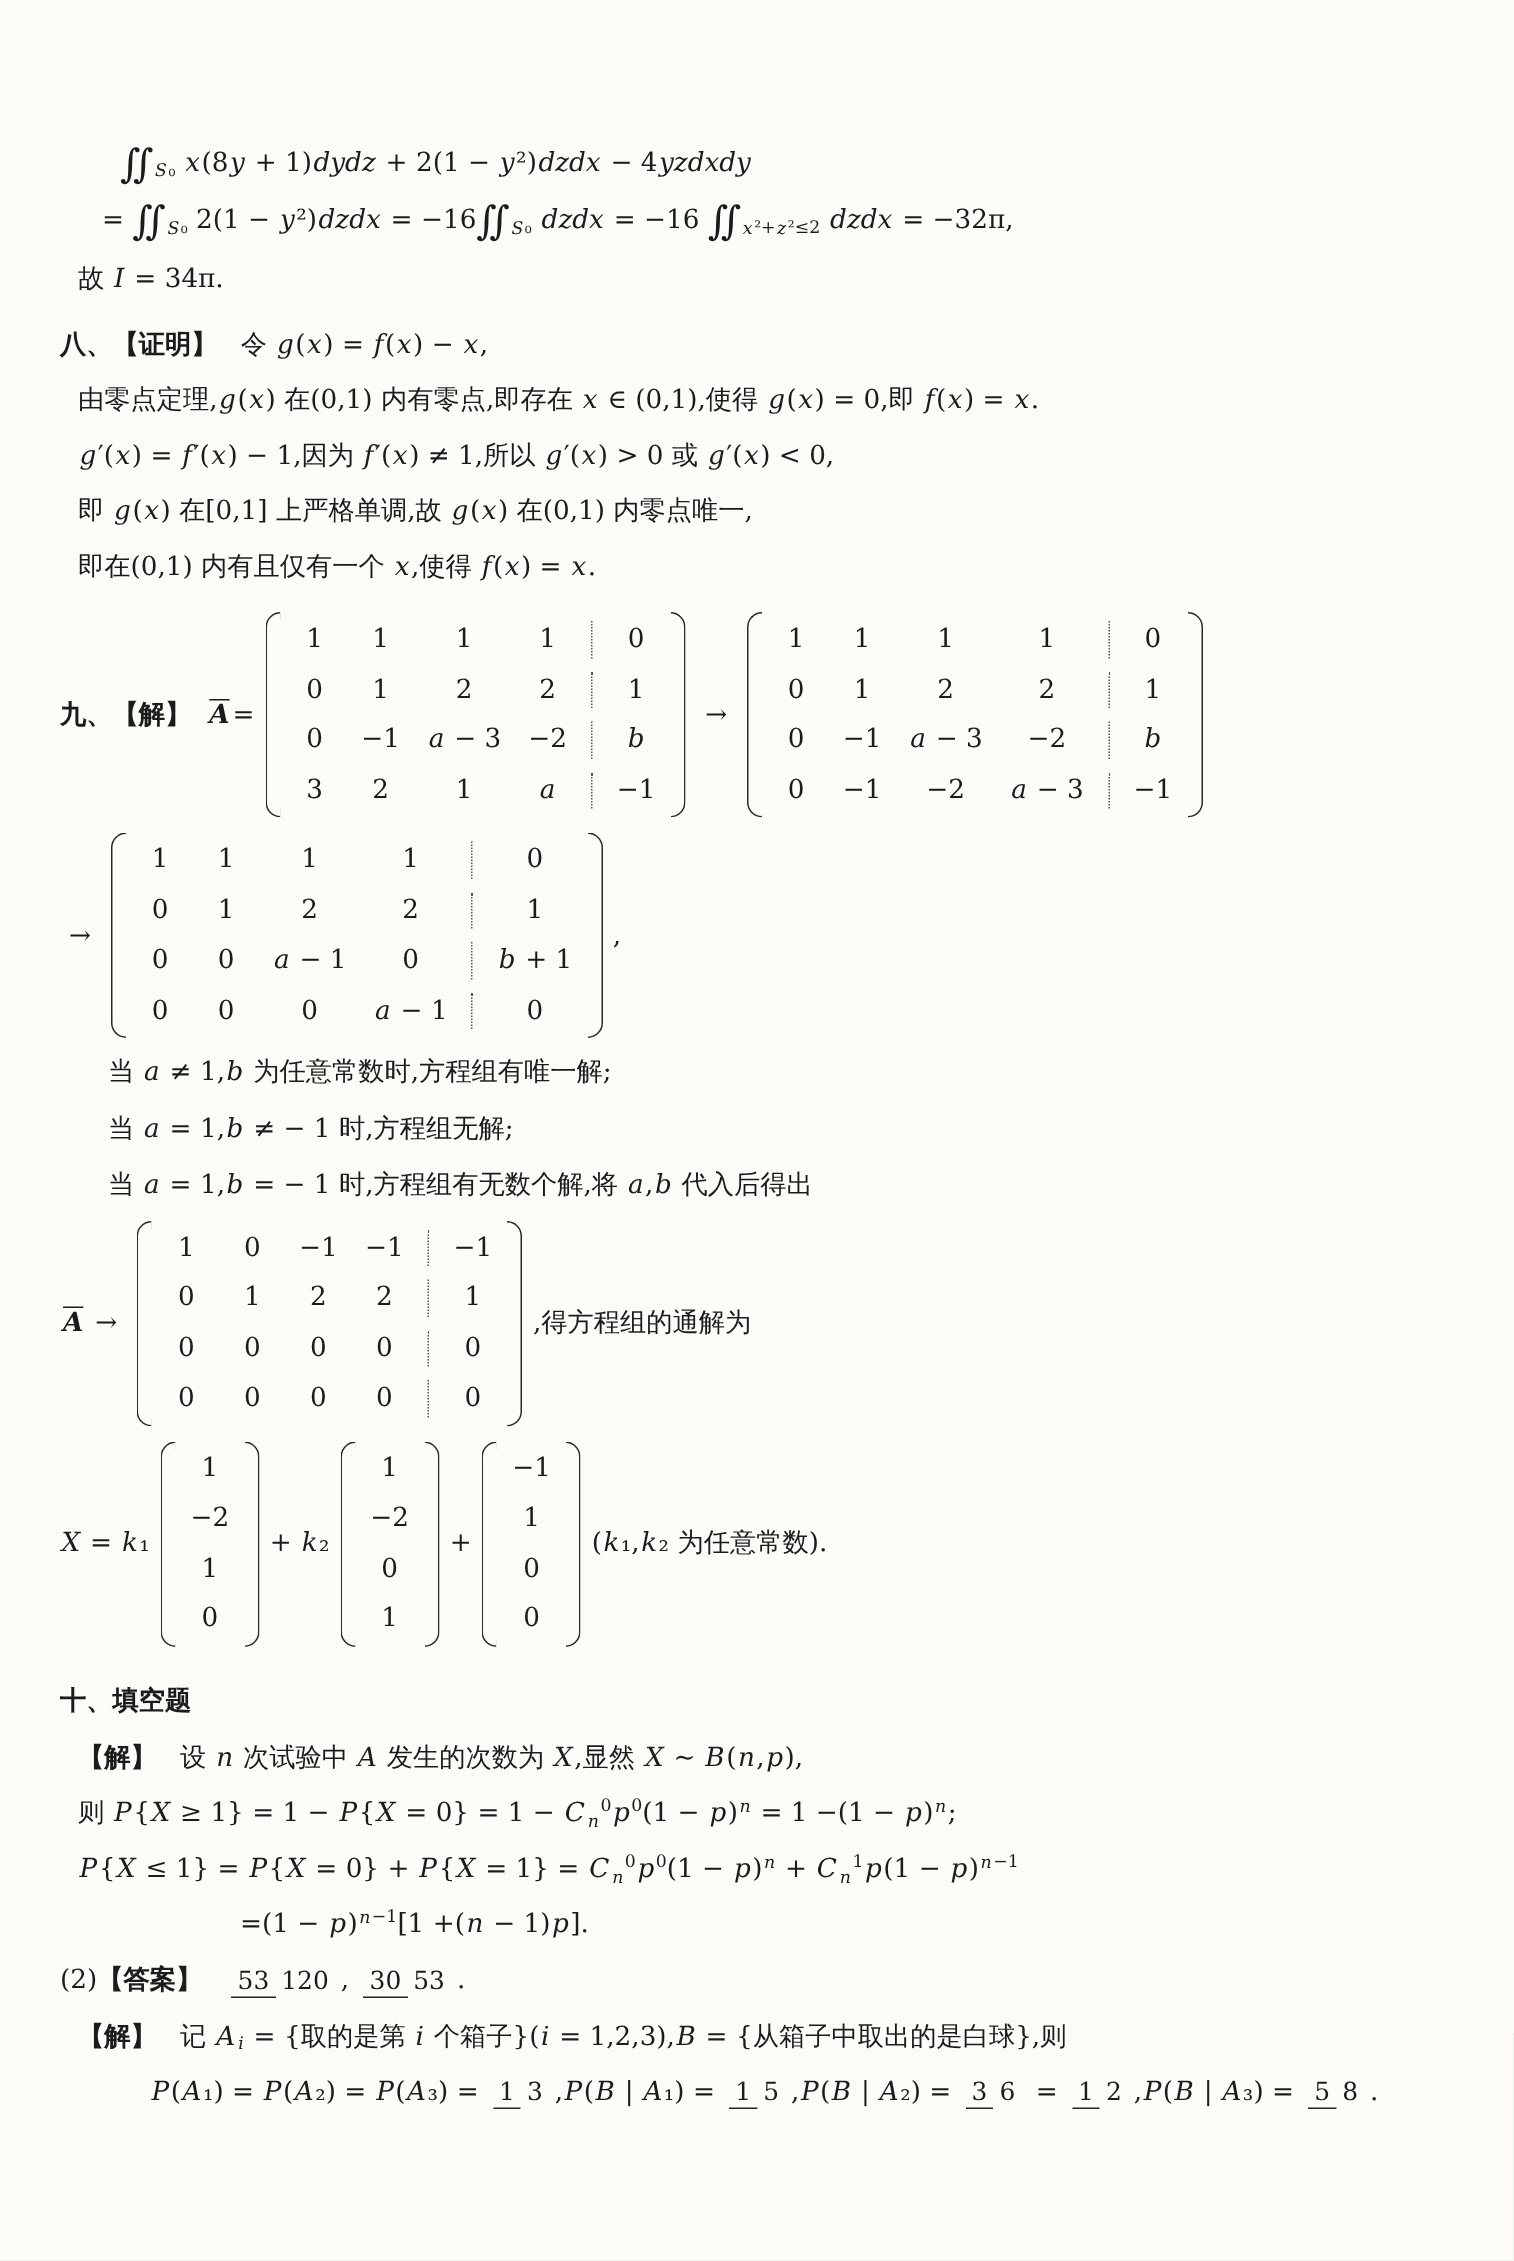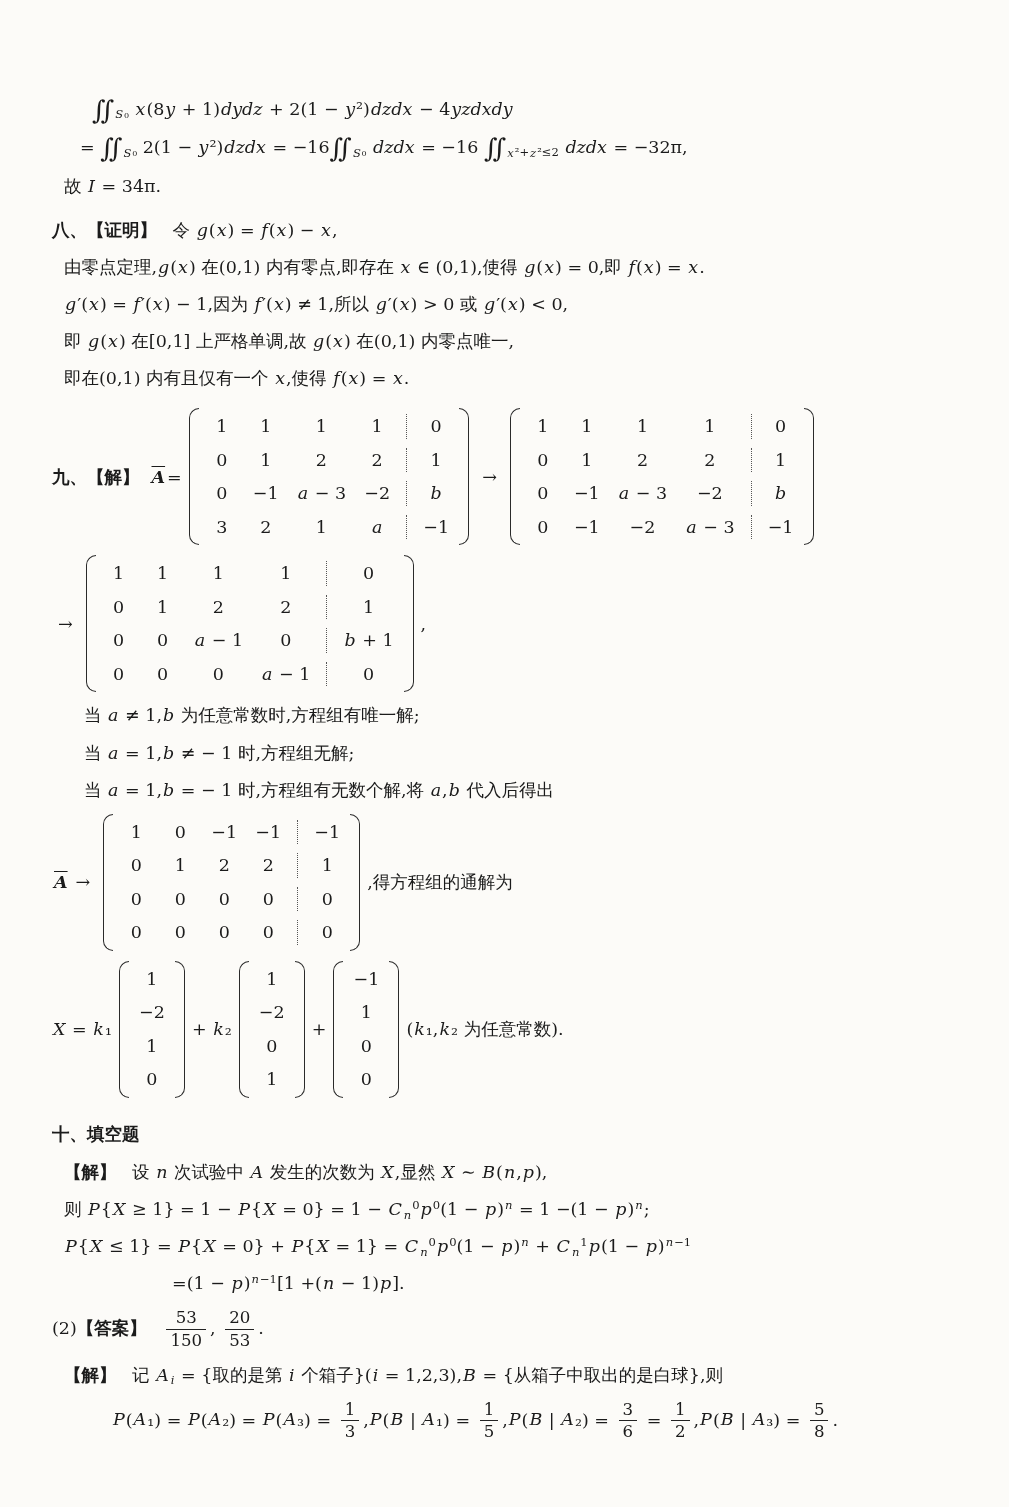--- a/index.html
+++ b/index.html
@@ -6,21 +6,21 @@
   .page{
     position:relative;
     width:1009px;height:1507px;
     margin:0 auto;
     background:#fcfbf8;
     color:#1b1b1b;
     font-family:"DejaVu Serif","Liberation Serif",serif;
     font-size:17.5px;
     overflow:hidden;
     box-sizing:border-box;
-    padding:96px 40px 0 52px;
+    padding:96px 40px 0 40px;
   }
   .tline{line-height:1.55;margin:0 0 10px 0;}
   .mline{line-height:1.5;margin:0 0 12px 0;}
   i{font-style:italic;padding:0 1px;}
   sup,sub{font-size:0.66em;line-height:0;}
   sup{vertical-align:0.55em;}
   sub{vertical-align:-0.3em;}
   .iint{font-size:1.5em;line-height:0.9;vertical-align:-0.14em;font-style:normal;}
   .lbl{font-weight:700;font-family:"DejaVu Sans","Liberation Sans",sans-serif;margin-right:10px;}
   .head{font-weight:700;font-family:Liberation Mono, monospace;}
@@ -38,21 +38,21 @@
   
   .eqrow{display:flex;align-items:center;margin:0 0 10px 0;line-height:1.4;}
   .mat{display:inline-flex;align-items:stretch;margin:0 7px;}
   .paren{width:9px;flex:none;}
   .pl{border:1.6px solid #2a2a2a;border-right:none;border-radius:11px 0 0 11px;}
   .pr{border:1.6px solid #2a2a2a;border-left:none;border-radius:0 11px 11px 0;}
   .mgrid{display:grid;column-gap:18px;row-gap:9px;padding:6px 10px;align-items:center;}
   .mcell{text-align:center;min-width:26px;white-space:nowrap;}
   .mcell.aug{border-left:1.6px dotted #555;padding-left:16px;margin-left:-2px;}
   
-  .frac{display:inline-flex;flex-direction:column;text-align:center;vertical-align:middle;margin:0 4px;line-height:1.3;font-size:0.95em;}
+  .frac{display:inline-flex;flex-direction:row;text-align:center;vertical-align:middle;margin:0 4px;line-height:1.3;font-size:0.95em;}
   .fn{border-bottom:1.3px solid #222;padding:0 4px;}
   .fd{padding:0 4px;}
   .sp-sm{height:6px;}
   .sp-md{height:14px;}
 </style>
 </head>
 <body>
 
 <div class="page">
 
@@ -248,23 +248,23 @@
       <span>设 <i>n</i> 次试验中 <i>A</i> 发生的次数为 <i>X</i>,显然 <i>X</i> ∼ <i>B</i>(<i>n</i>,<i>p</i>),</span>
     </div>
     <div class="tline ind-c">则 <i>P</i>{<i>X</i> ≥ 1} = 1 − <i>P</i>{<i>X</i> = 0} = 1 − <i>C</i><sub><i>n</i></sub><sup>0</sup><i>p</i><sup>0</sup>(1 − <i>p</i>)<sup><i>n</i></sup> = 1 −(1 − <i>p</i>)<sup><i>n</i></sup>;</div>
     <div class="tline ind-c"><i>P</i>{<i>X</i> ≤ 1} = <i>P</i>{<i>X</i> = 0} + <i>P</i>{<i>X</i> = 1} = <i>C</i><sub><i>n</i></sub><sup>0</sup><i>p</i><sup>0</sup>(1 − <i>p</i>)<sup><i>n</i></sup> + <i>C</i><sub><i>n</i></sub><sup>1</sup><i>p</i>(1 − <i>p</i>)<sup><i>n</i>−1</sup></div>
     <div class="tline ind-h">=(1 − <i>p</i>)<sup><i>n</i>−1</sup>[1 +(<i>n</i> − 1)<i>p</i>].</div>
 
     <div class="tline">
       <span>(2)</span><span class="lbl">【答案】</span>
       <span><span class="frac">
             <span class="fn">53</span>
-            <span class="fd">150</span>
+            <span class="fd">120</span>
           </span>,  <span class="frac">
-            <span class="fn">20</span>
+            <span class="fn">30</span>
             <span class="fd">53</span>
           </span>.</span>
     </div>
     <div class="tline ind-c">
       <span class="lbl">【解】</span>
       <span>记 <i>A</i><sub><i>i</i></sub> = {取的是第 <i>i</i> 个箱子}(<i>i</i> = 1,2,3),<i>B</i> = {从箱子中取出的是白球},则</span>
     </div>
     <div class="tline ind-f"><i>P</i>(<i>A</i>₁) = <i>P</i>(<i>A</i>₂) = <i>P</i>(<i>A</i>₃) = <span class="frac">
           <span class="fn">1</span>
           <span class="fd">3</span>

